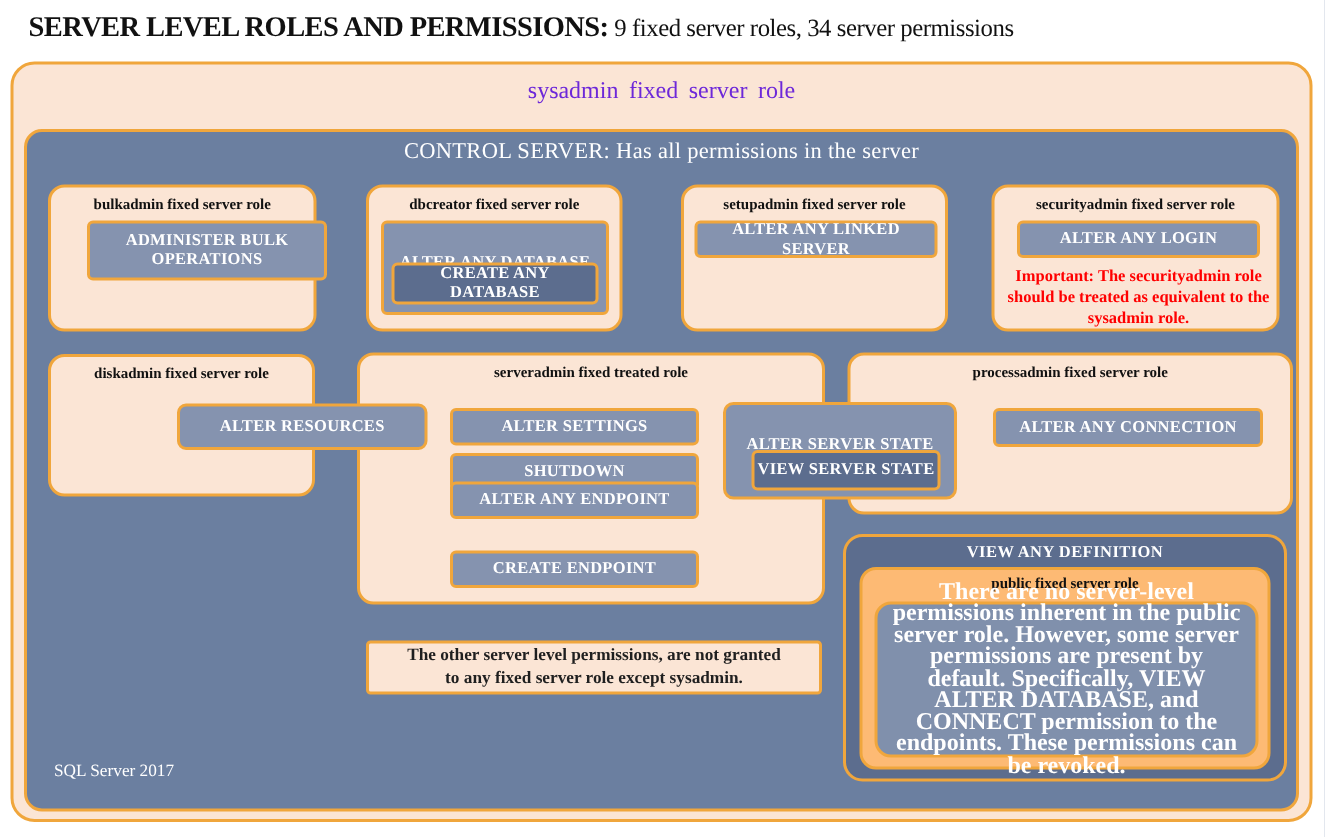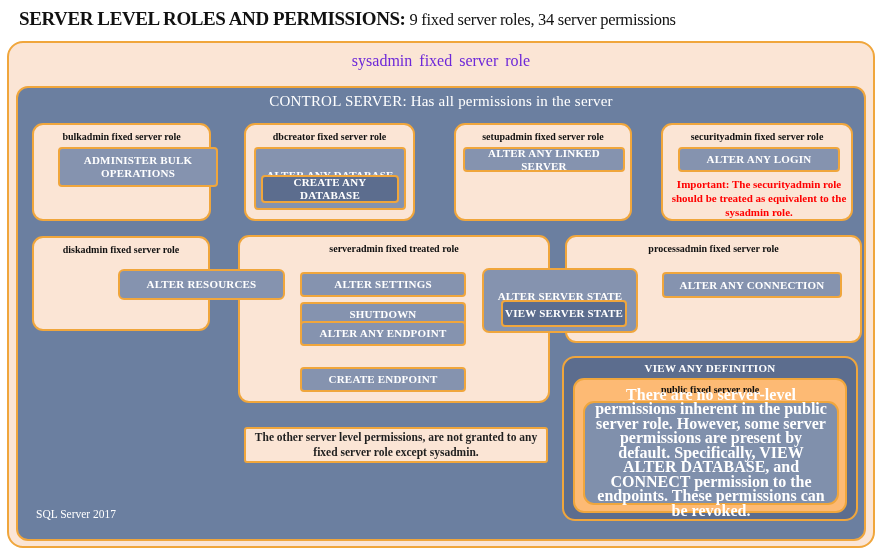--- a/index.html
+++ b/index.html
@@ -49,21 +49,21 @@
   .public-box{background:#fdba74;border:2px solid #f0a63c;border-radius:11px;}
   .public-body{
     background:#8090ac;border:2px solid #f0a63c;border-radius:11px;
     color:#fff;font-size:16px;font-weight:bold;text-align:center;line-height:14.5px;
     display:flex;align-items:center;justify-content:center;padding:4px 8px;
   }
   
   .note{
     background:#fbe5d5;border:2px solid #f0a63c;border-radius:3px;
     color:#1f1f1f;font-size:11.5px;font-weight:bold;text-align:center;line-height:15px;
-    display:flex;align-items:center;justify-content:center;padding:2px 6px;
+    display:flex;align-items:center;justify-content:center;padding:2px 23px;
   }
   .footer-label{left:18px;top:420px;color:#fff;font-size:11.5px;}
 </style>
 </head>
 <body>
 
 <div id="canvas">
 
   <div class="abs page-title">
     <span class="t-main">SERVER LEVEL ROLES AND PERMISSIONS:</span>

